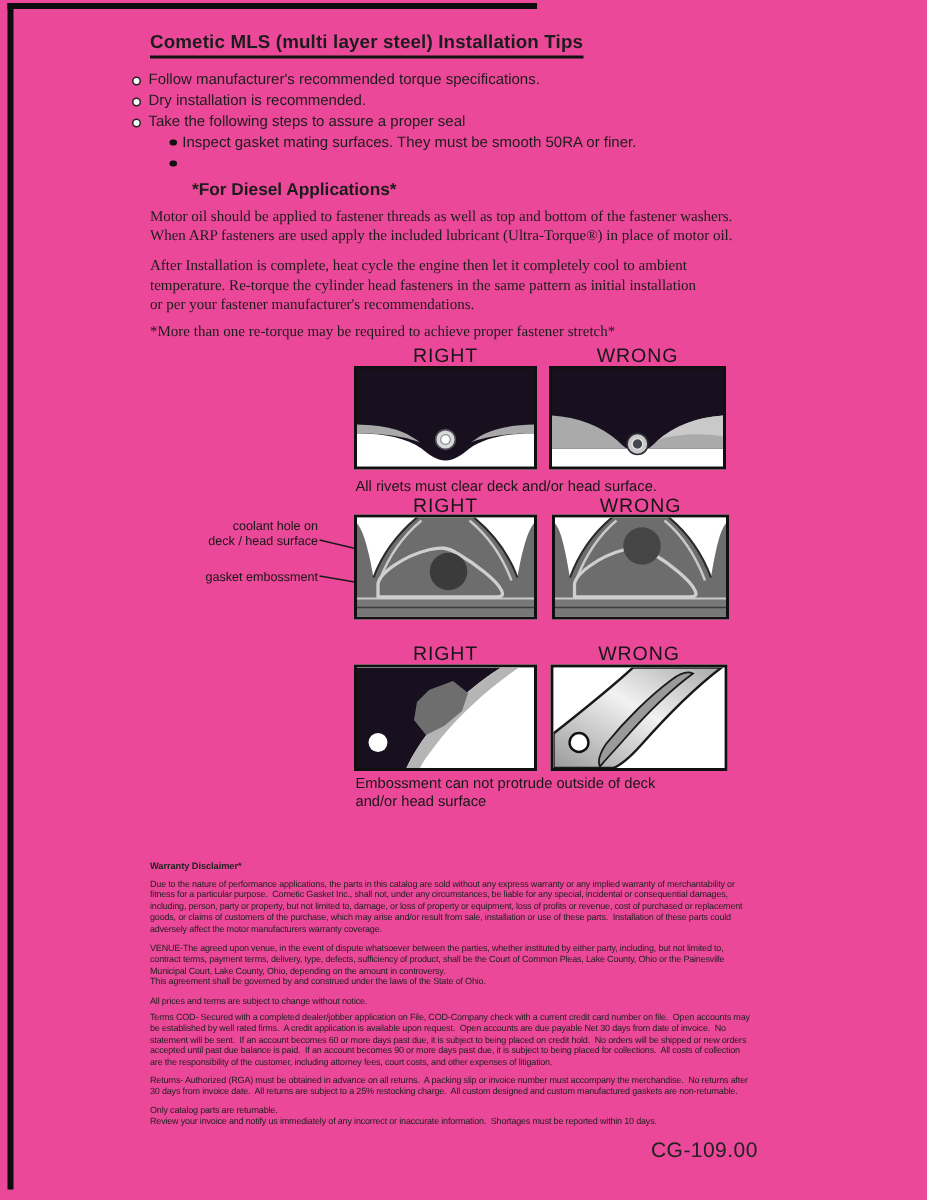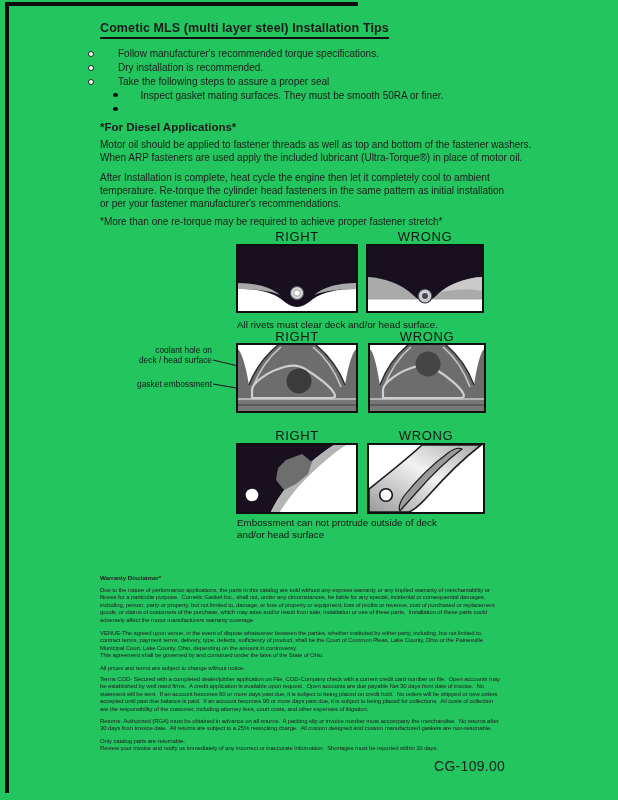--- a/index.html
+++ b/index.html
@@ -1,38 +1,38 @@
 <!DOCTYPE html>
 <html><head>
 <meta charset="utf-8">
 <style>
   html,body{margin:0;padding:0;background:#e8e8e8;}
   .page{
-    position:relative;width:618px;height:800px;background:#22c55e;
+    position:relative;width:618px;height:800px;background:#ec4899;
     font-family:"Liberation Sans","DejaVu Sans",sans-serif;color:#1c1c1c;
     overflow:hidden;margin:0 auto;
   }
   .abs{position:absolute;}
   .edge{background:#0d0d0d;}
   .title{
     font-size:12.5px;font-weight:bold;letter-spacing:.1px;
     border-bottom:2px solid #111;padding-bottom:2px;white-space:nowrap;
   }
   .bullet-row{display:flex;align-items:flex-start;}
   .marker-open{
     width:4px;height:4px;border:1px solid #222;border-radius:50%;
     margin:4px 5px 0 0;flex:0 0 auto;background:#fff;
   }
   .marker-solid{
     width:4.5px;height:4.5px;border-radius:50%;background:#111;
     margin:3.5px 4px 0 0;flex:0 0 auto;
   }
-  .body-txt{font-size:10px;line-height:13.5px;letter-spacing:0;margin-left:19px;}
-  .para{font-size:10px;line-height:13px;white-space:pre-line;width:450px;}
-  .diesel-head{font-size:11.5px;font-weight:bold;}
+  .body-txt{font-size:10px;line-height:13.5px;letter-spacing:0;}
+  .para{font-size:10px;line-height:13px;white-space:pre-line;width:450px;font-family:Liberation Serif, serif;}
+  .diesel-head{font-size:11.5px;font-weight:bold;margin-left:28px;}
   .dg-header{font-size:13px;letter-spacing:.6px;text-align:center;color:#161616;}
   .dg-caption{font-size:9.8px;color:#161616;white-space:pre-line;line-height:11.5px;}
   .dg-panel{border:2px solid #101010;box-sizing:border-box;background:#fff;}
   .dg-panel svg{display:block;width:100%;height:100%;}
   .anno{font-size:8.4px;line-height:9.8px;text-align:right;white-space:pre-line;color:#161616;}
   .foot{font-size:6px;line-height:7.4px;letter-spacing:-.12px;white-space:pre;color:#222;}
   .foot-head{font-size:6.2px;font-weight:bold;letter-spacing:-.05px;}
   .pagenum{font-size:14px;letter-spacing:.3px;color:#222;margin-left:44px;}
 </style>
 </head>

